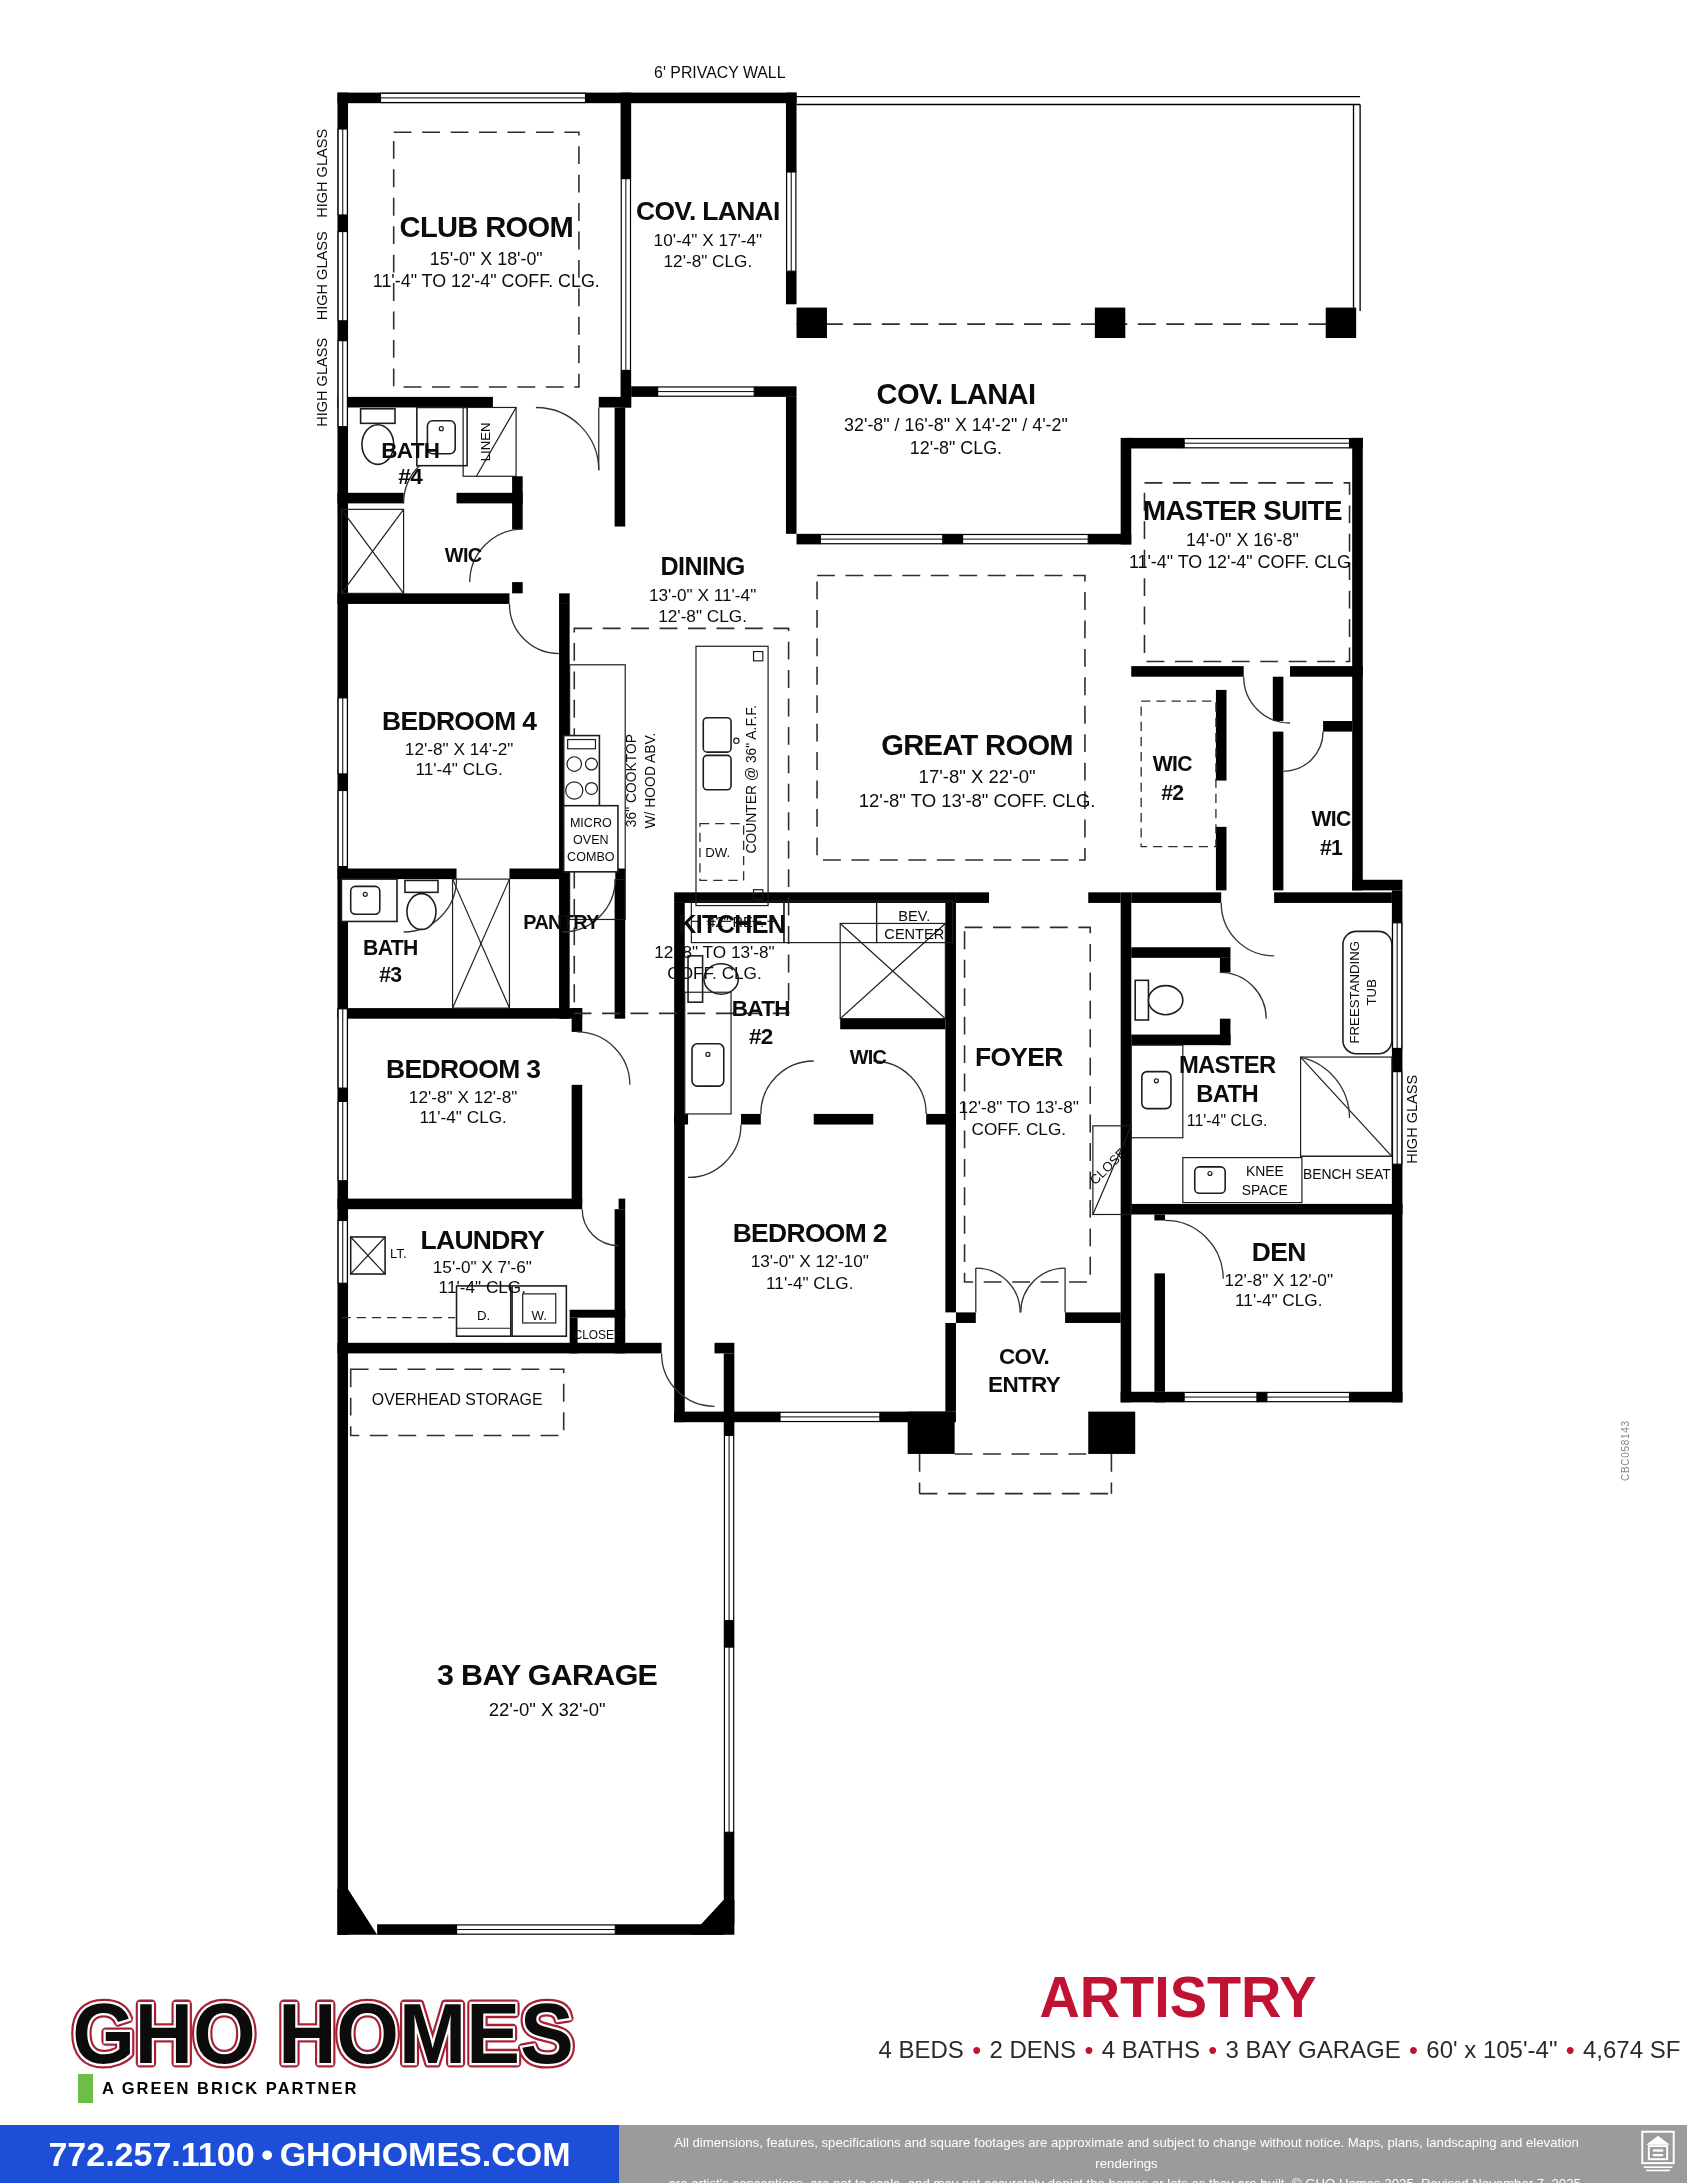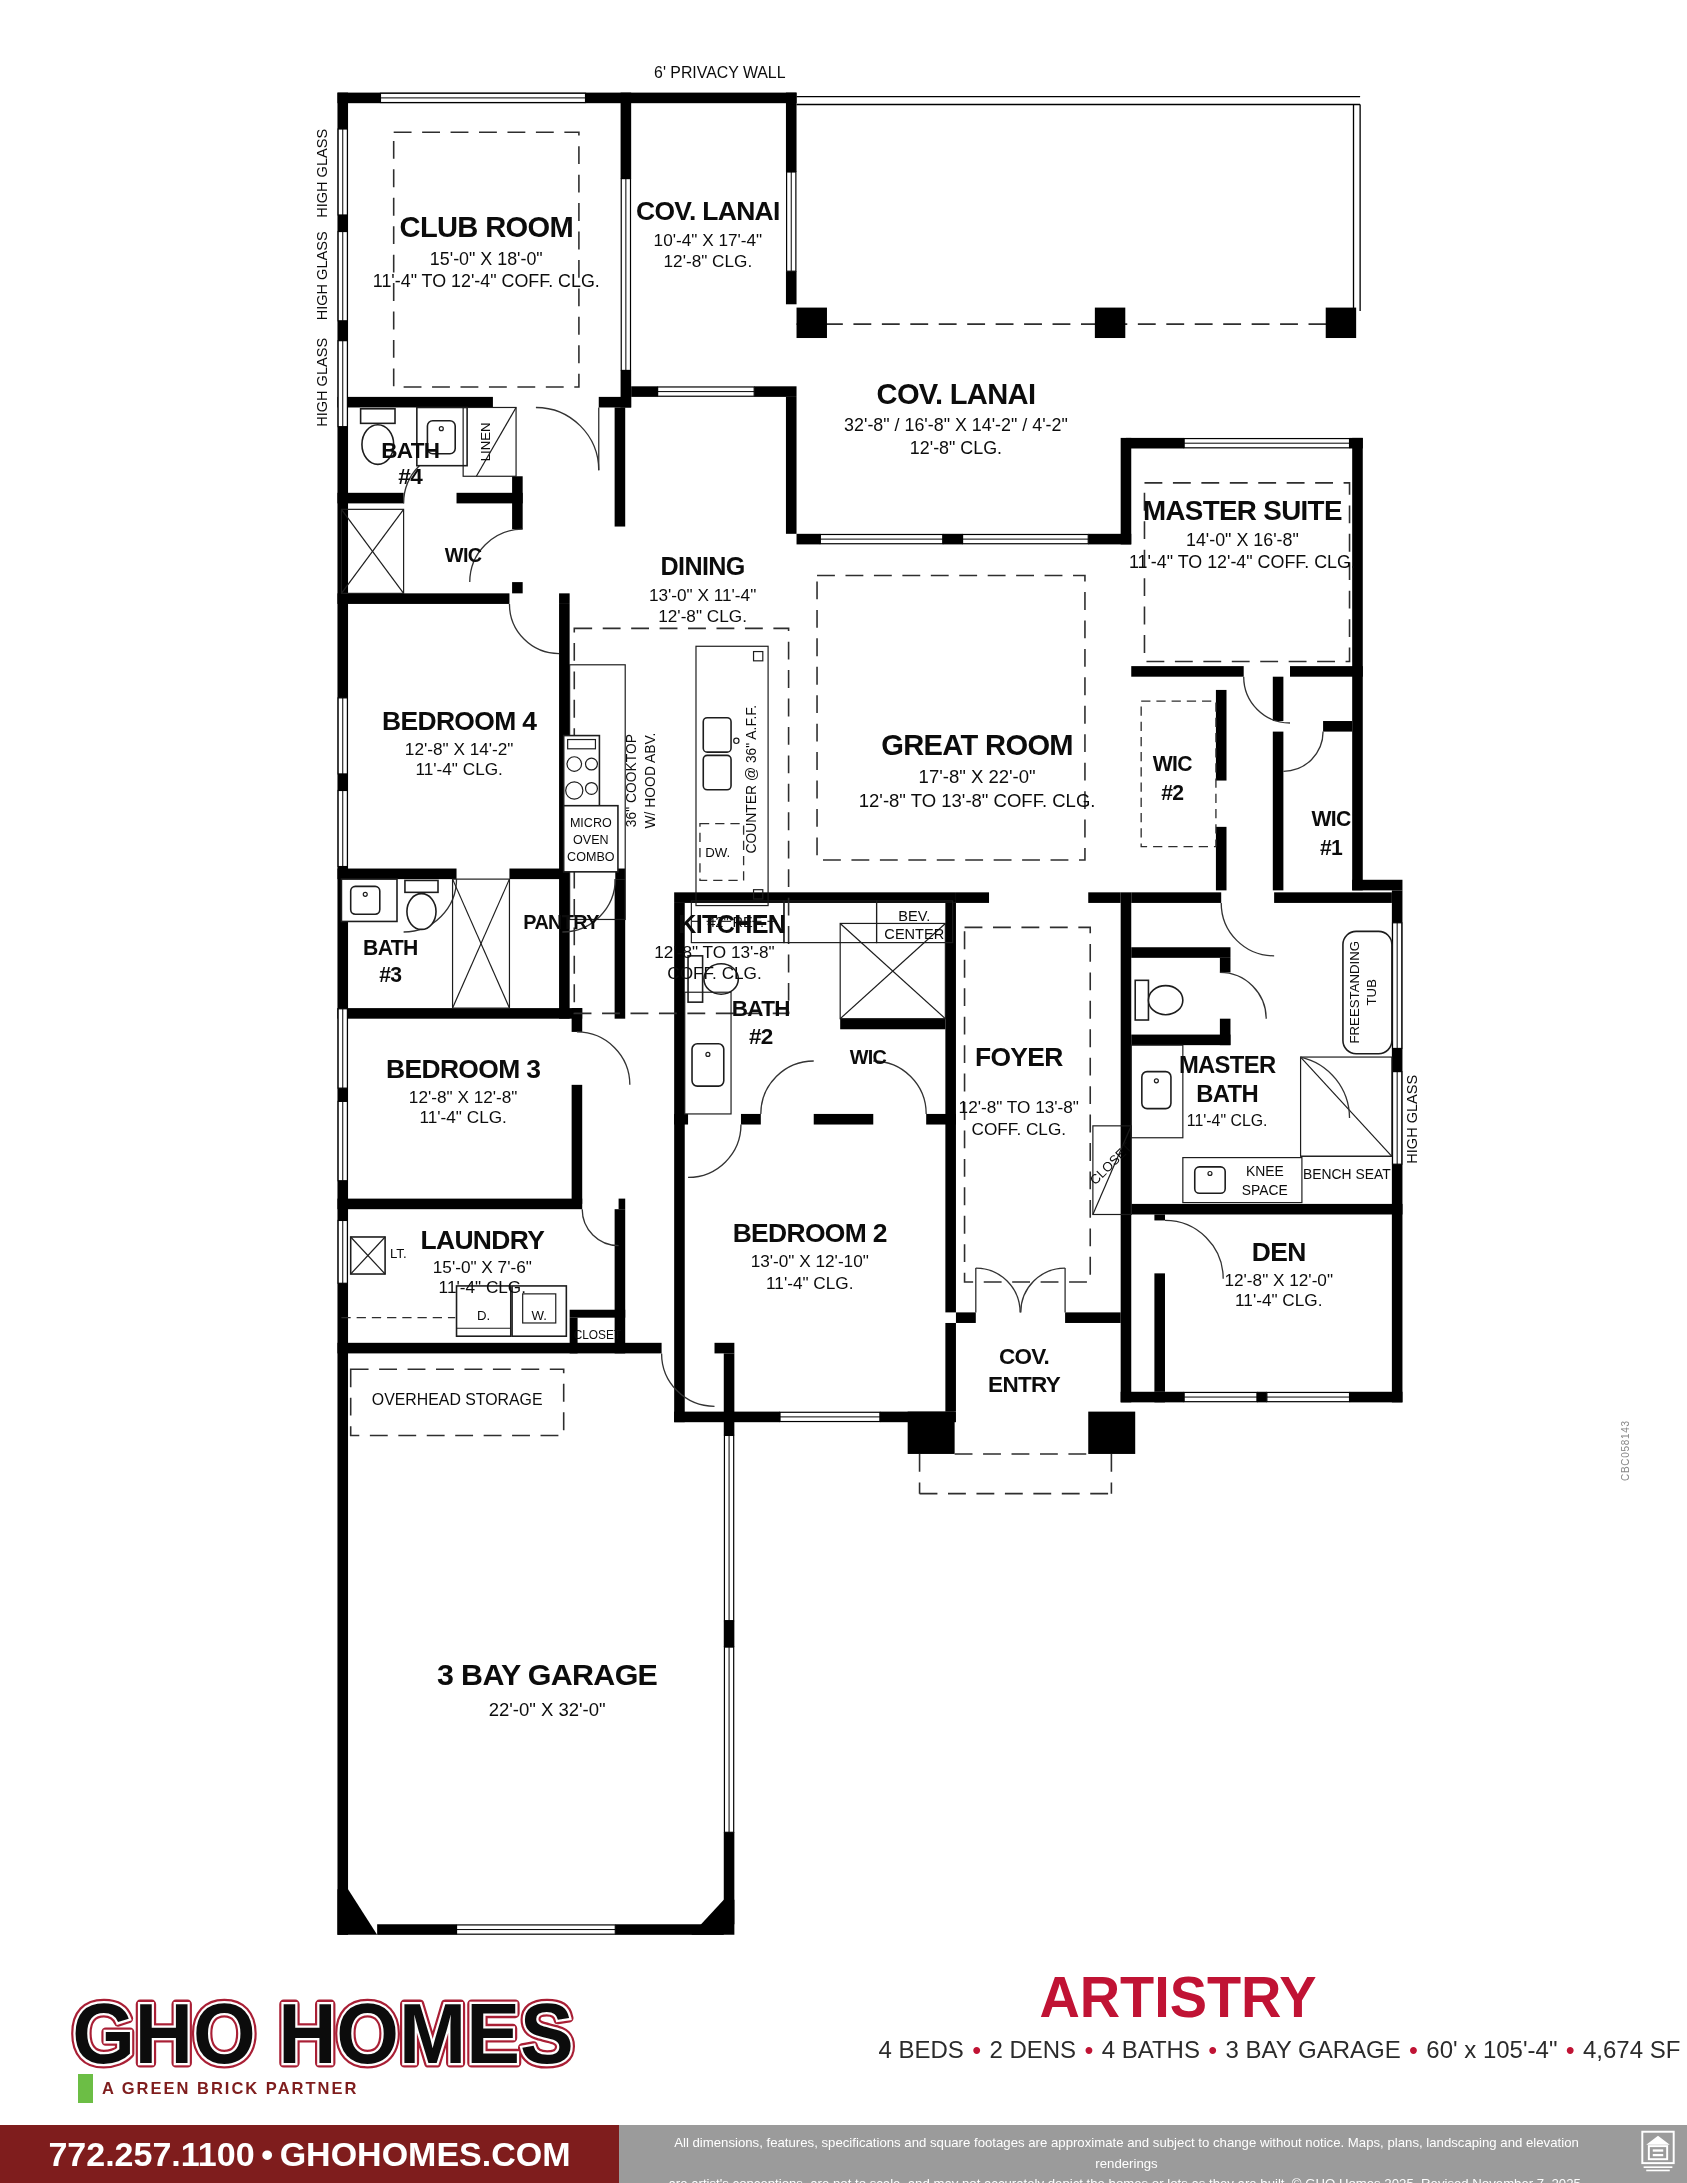--- a/index.html
+++ b/index.html
@@ -33,28 +33,28 @@
   .t24{font-size:24px;}
   .t22{font-size:22px;}
   .t21{font-size:21px;}
   .t20{font-size:20px;}
   .t19{font-size:19px;}
   .t18{font-size:18px;}
   
   .logo-wrap{position:absolute;left:69px;top:1985px;}
   .tagline{position:absolute;left:78px;top:2073px;height:30px;display:flex;align-items:center;}
   .tagline .bar{width:14.6px;height:29px;background:#6CBE45;margin-right:9.3px;}
-  .tagline .txt{font-size:16.5px;letter-spacing:2px;color:#7f1d1d;font-weight:bold;}
+  .tagline .txt{font-size:16.5px;letter-spacing:2px;color:#000000;font-weight:bold;}
   .artistry{position:absolute;left:973px;top:1964px;width:410px;text-align:center;
             font-size:57px;font-weight:bold;color:#C01334;letter-spacing:0px;
             transform:scaleX(0.98);}
   .specs1{position:absolute;right:6.6px;top:2036px;font-size:24px;color:#2b2b2b;white-space:nowrap;}
   .specs2{position:absolute;right:6.6px;top:2077px;font-size:29px;color:#2b2b2b;white-space:nowrap;}
   .specs1 .dot,.specs2 .dot{color:#C01334;padding:0 8.6px;font-weight:bold;}
-  .phonebar{position:absolute;left:0;top:2125px;width:619px;height:58px;background:#7f1d1d;
+  .phonebar{position:absolute;left:0;top:2125px;width:619px;height:58px;background:#1d4ed8;
             display:flex;align-items:center;justify-content:center;}
   .phonebar .inner{color:#fff;font-weight:bold;font-size:34px;white-space:nowrap;}
   .phonebar .dot{color:#fff;padding:0 6.6px;}
   .graybar{position:absolute;left:619px;top:2125px;width:1068px;height:58px;background:#9B9B9B;}
   .disclaimer{position:absolute;left:30px;right:83px;top:8px;color:#fff;font-size:13.2px;
               line-height:20.5px;text-align:center;}
   .eho{position:absolute;right:12px;top:5.3px;}
   .license{position:absolute;left:1620px;top:1481px;transform:rotate(-90deg);
            transform-origin:left top;font-size:10px;color:#888;letter-spacing:0.7px;}
 </style>

